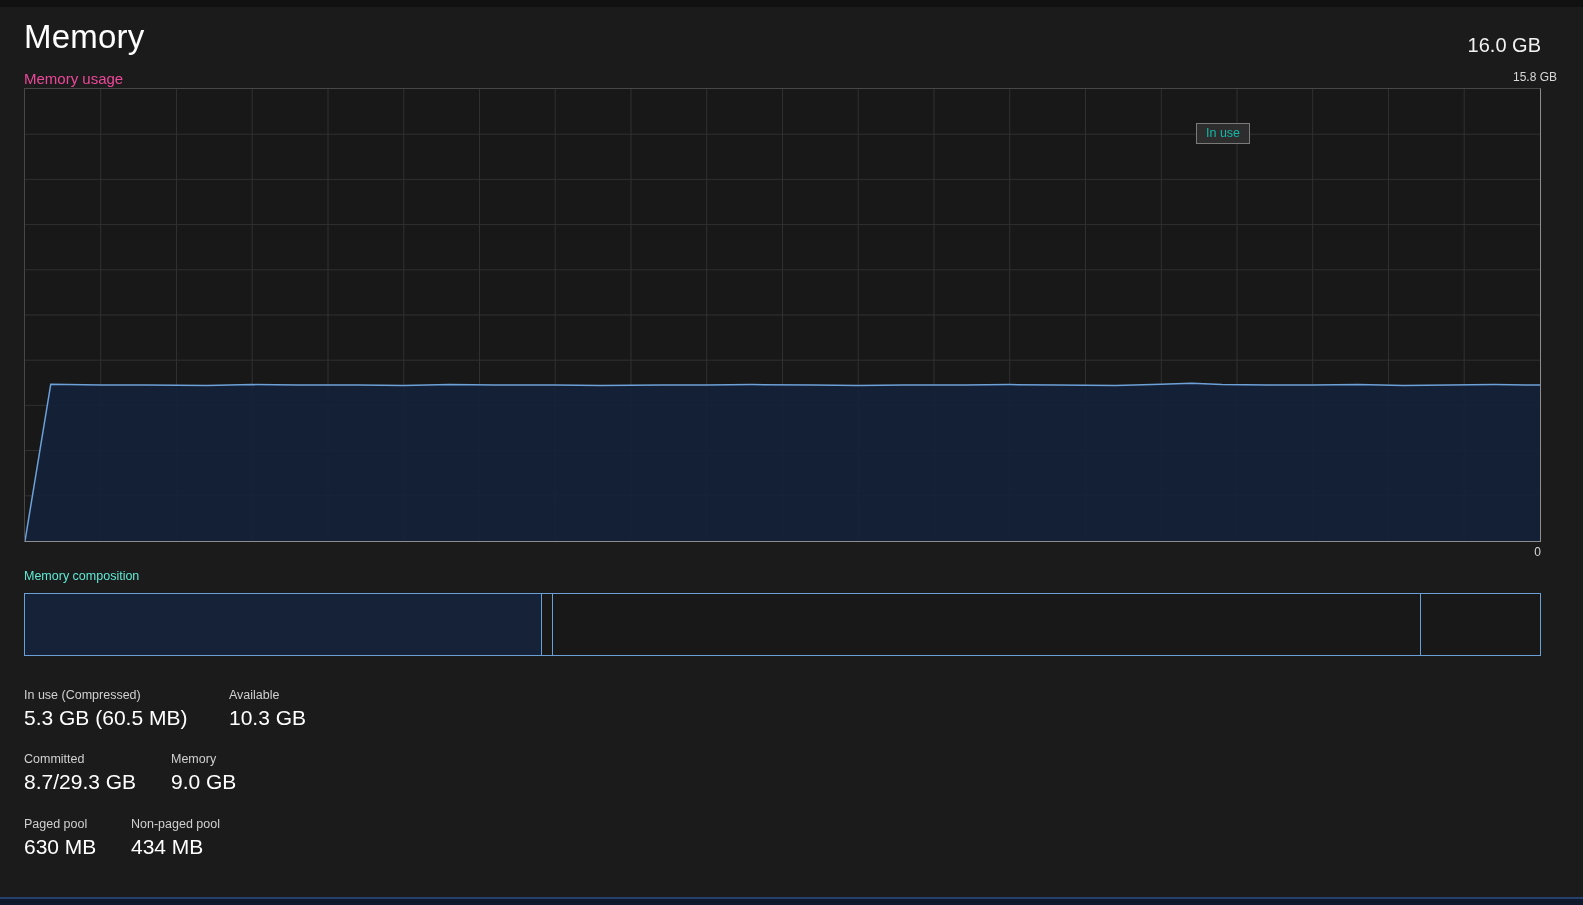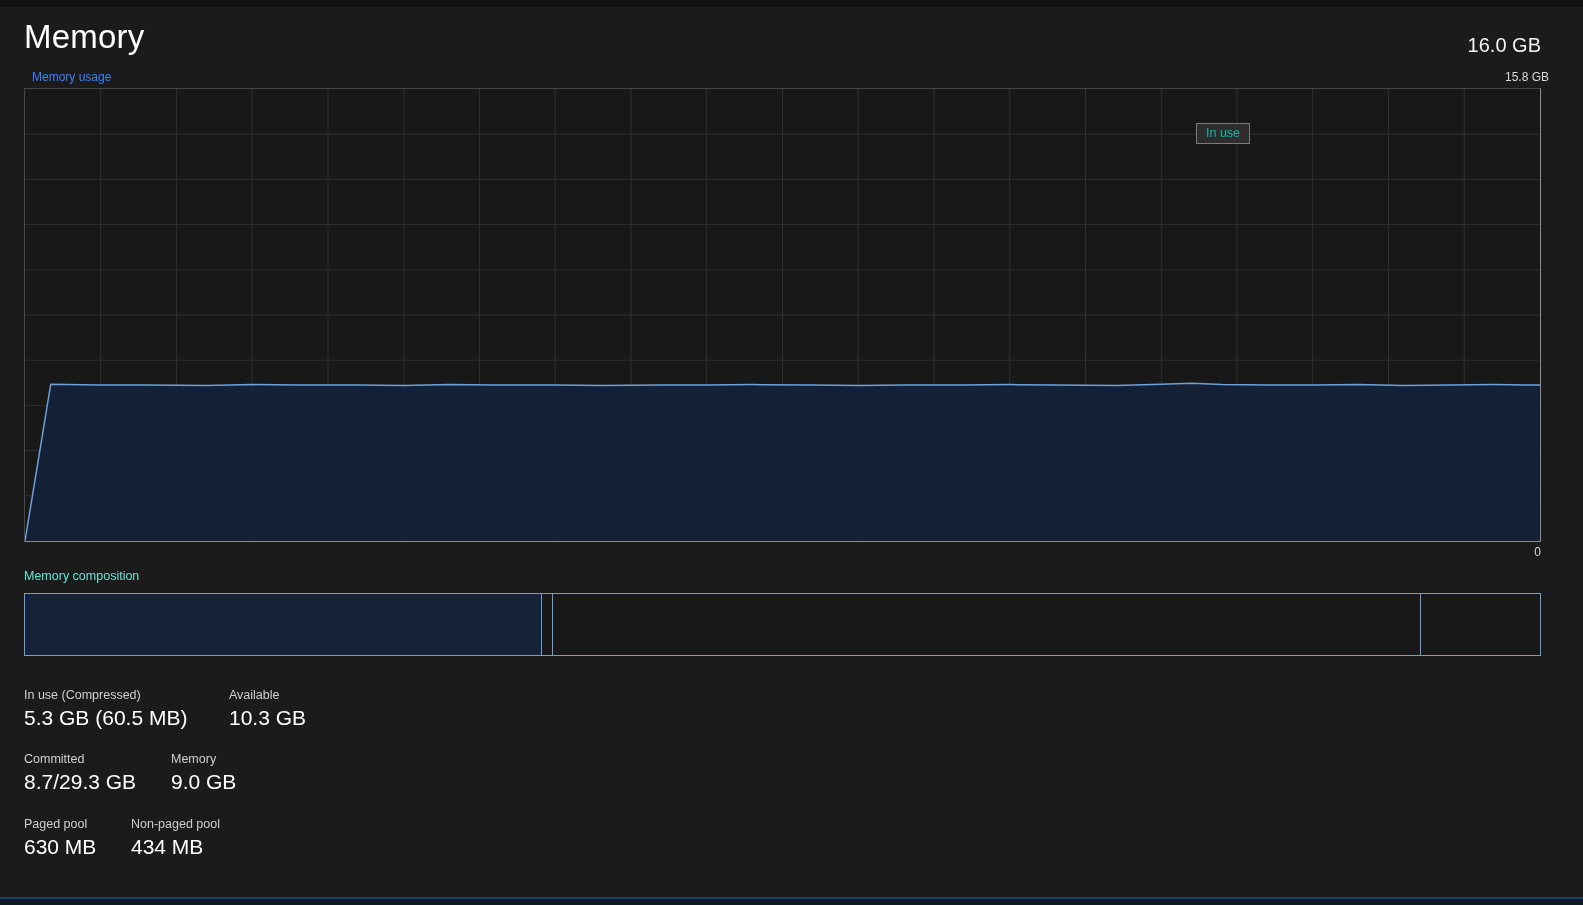--- a/index.html
+++ b/index.html
@@ -5,22 +5,22 @@
   html,body{margin:0;padding:0;background:#1b1b1b;}
   *{box-sizing:border-box;}
   .app{
     position:relative;width:1583px;height:905px;overflow:hidden;
     background:#1b1b1b;color:#fff;
     font-family:"Liberation Sans","DejaVu Sans",sans-serif;
   }
   .top-strip{position:absolute;left:0;top:0;width:100%;height:7px;background:#111111;}
   .page-title{position:absolute;left:24px;top:18px;font-size:33px;font-weight:300;color:#ffffff;letter-spacing:0.2px;}
   .capacity{position:absolute;right:42px;top:34px;font-size:20px;font-weight:300;color:#f2f2f2;}
-  .usage-label{position:absolute;left:32px;top:70px;font-size:12px;color:#3b82f6;}
-  .max-label{position:absolute;right:34px;top:70px;font-size:12px;color:#d9d9d9;}
+  .usage-label{position:absolute;left:24px;top:70px;font-size:15px;color:#ec4899;}
+  .max-label{position:absolute;right:26px;top:70px;font-size:12px;color:#d9d9d9;}
   .chart{
     position:absolute;left:24px;top:88px;width:1517px;height:454px;
     background:#181818;
     border-top:1px solid #474747;border-left:1px solid #474747;
     border-right:1px solid #8d8d8d;border-bottom:1px solid #8d8d8d;
   }
   .chart svg{position:absolute;left:0;top:0;width:100%;height:100%;}
   .chart-tooltip{
     position:absolute;left:1171px;top:34px;
     padding:2px 9px 3px 9px;font-size:12.5px;color:#14b8a6;

